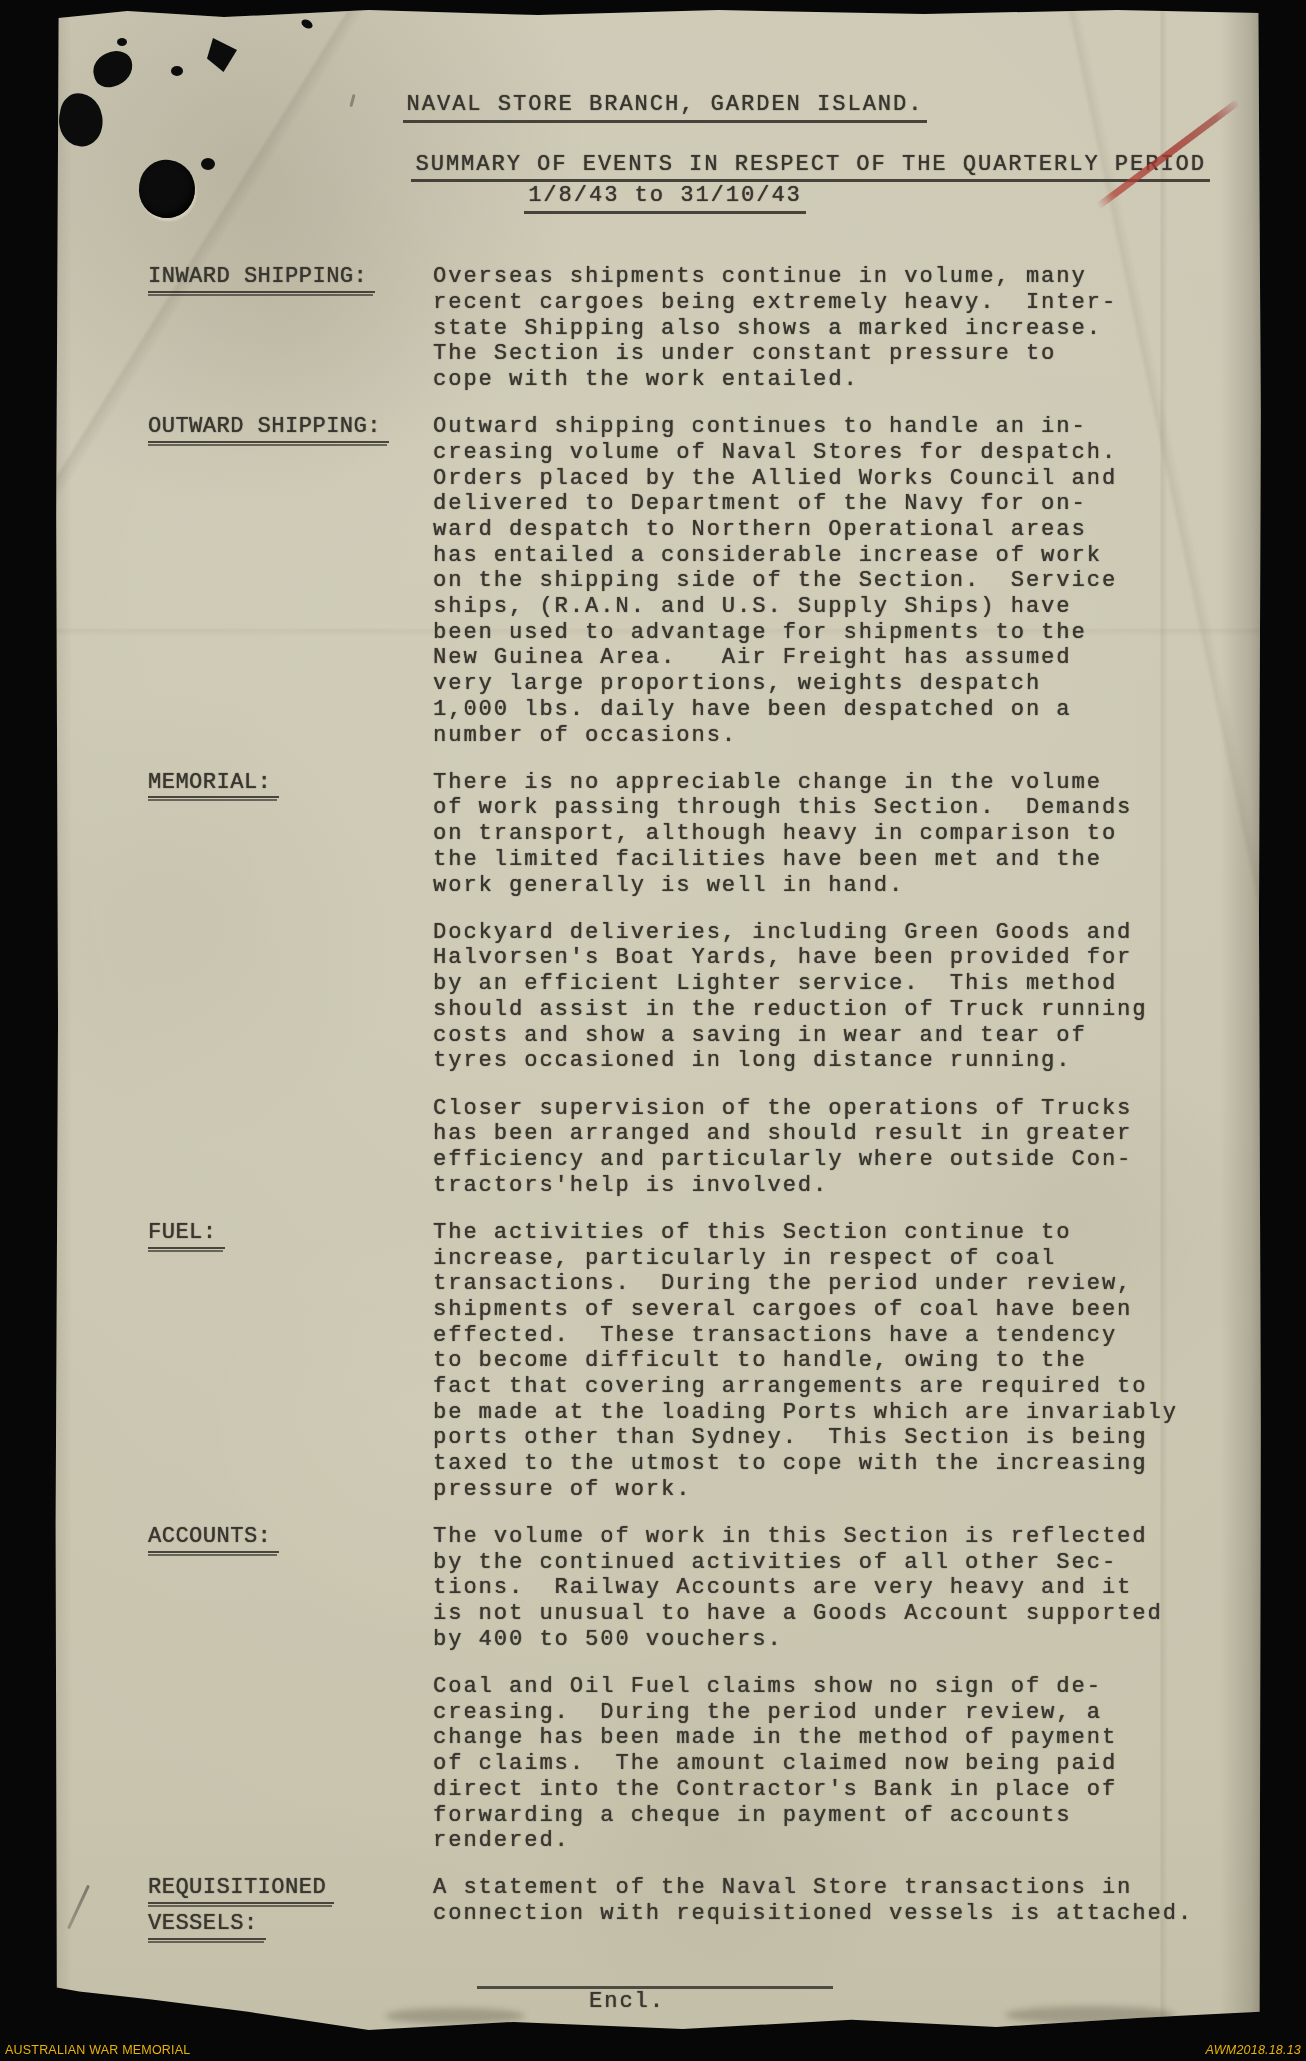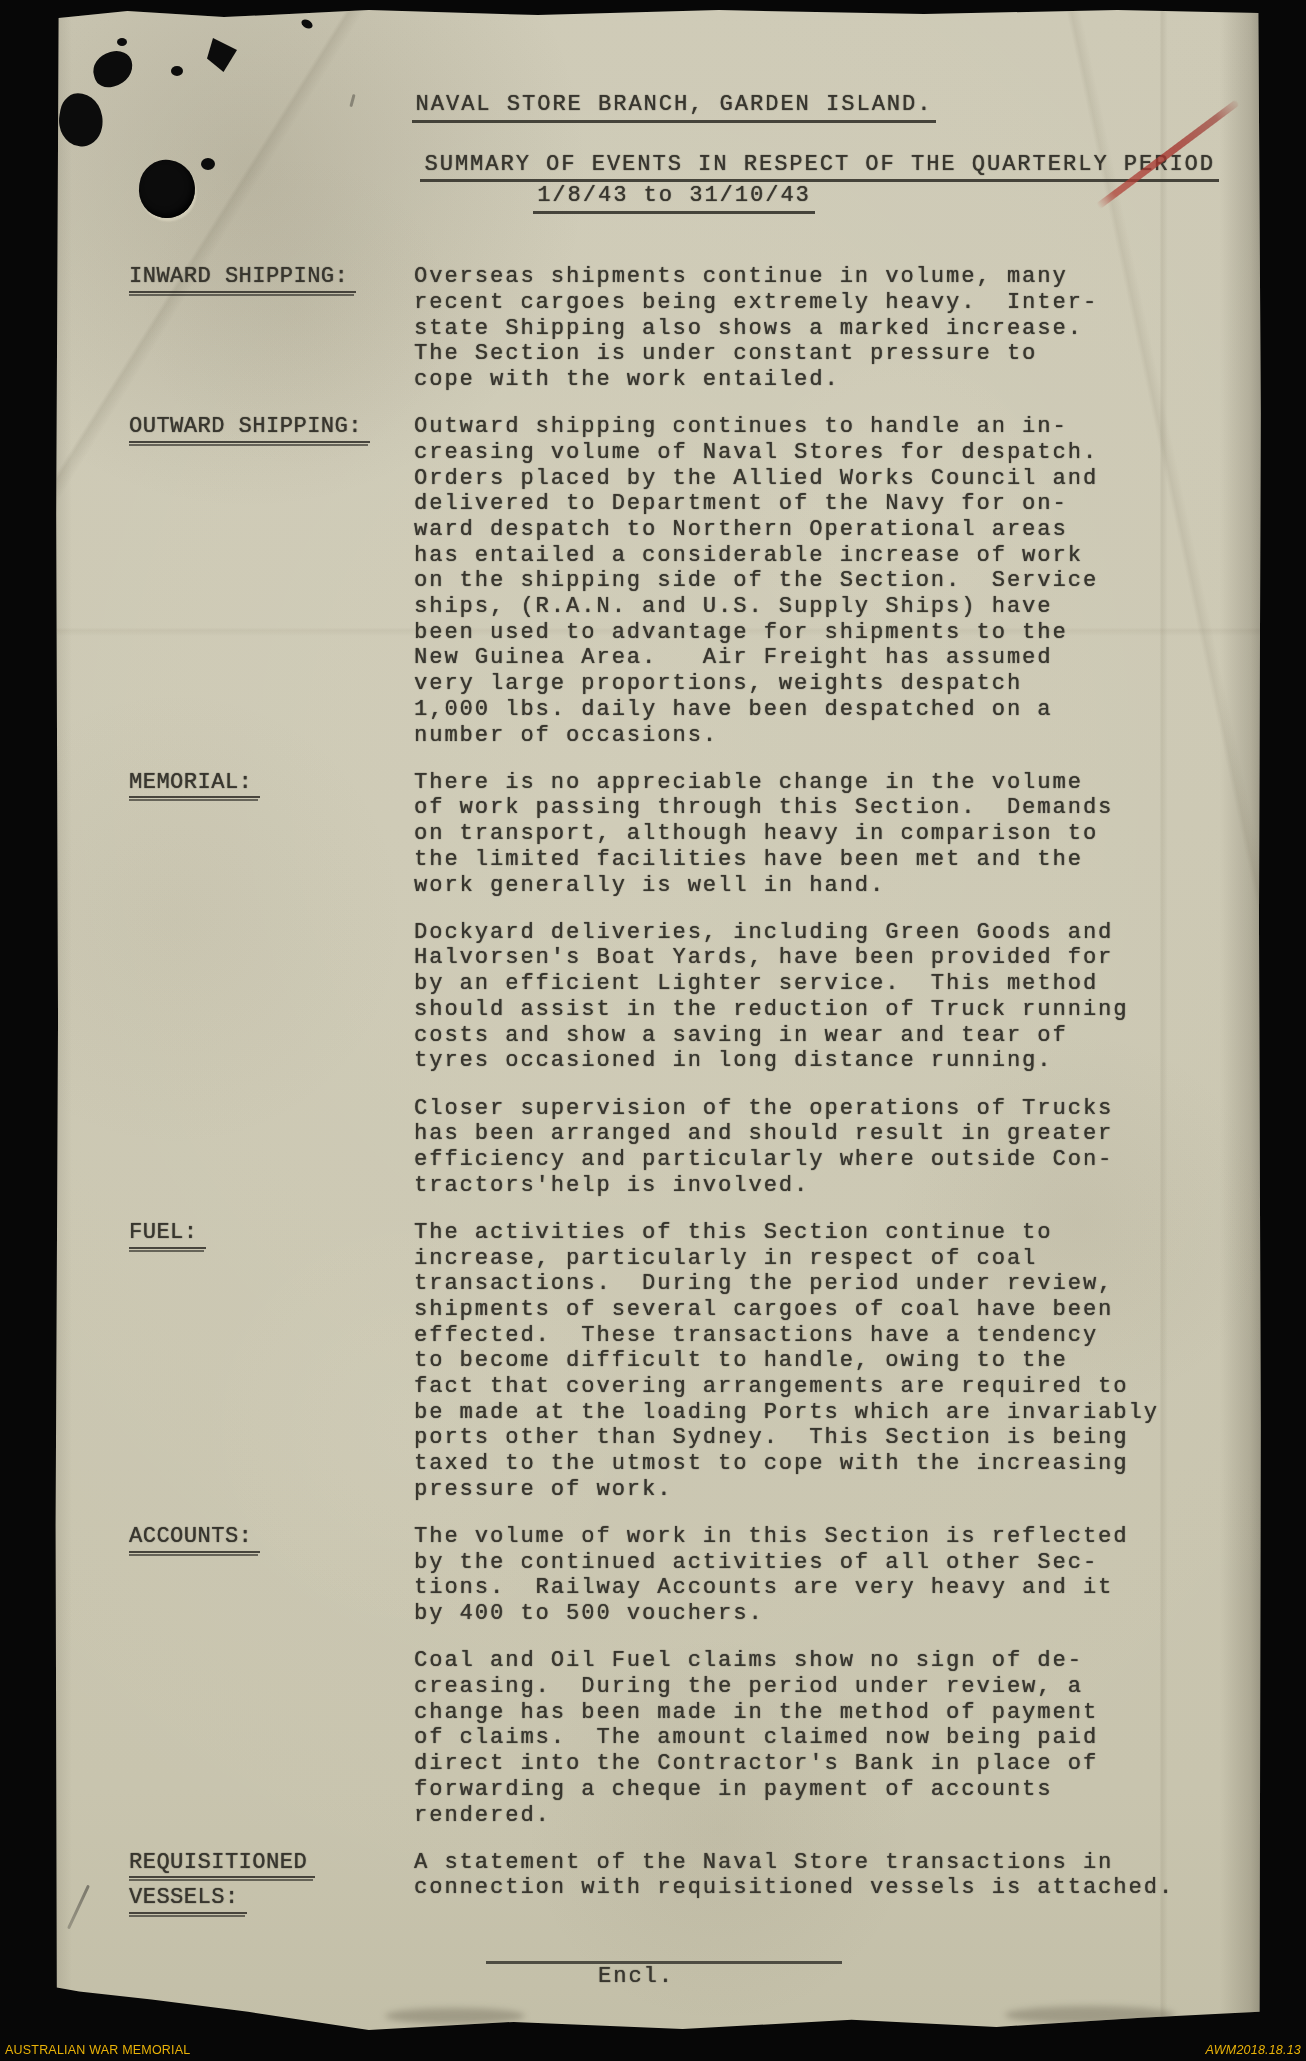--- a/index.html
+++ b/index.html
@@ -32,32 +32,32 @@
       radial-gradient(circle at 20% 15%, rgba(120,110,85,.06), transparent 8%),
       radial-gradient(circle at 70% 25%, rgba(255,250,230,.08), transparent 10%),
       radial-gradient(circle at 85% 60%, rgba(110,100,78,.07), transparent 12%),
       radial-gradient(circle at 30% 70%, rgba(255,250,230,.06), transparent 14%),
       radial-gradient(circle at 55% 90%, rgba(110,100,78,.08), transparent 10%),
       radial-gradient(circle at 10% 45%, rgba(110,100,78,.05), transparent 15%),
       radial-gradient(circle at 16% 8%, rgba(90,82,62,.18), transparent 16%);
   }
   
   .content{
-    position:absolute;left:74px;top:0;width:1090px;padding-top:84px;z-index:2;
+    position:absolute;left:65px;top:0;width:1090px;padding-top:84px;z-index:2;
     color:rgba(55,53,46,.94);
     font-size:22px;line-height:25.7px;letter-spacing:2px;
     text-shadow:0 0 1.1px rgba(52,50,44,.85), .4px .4px .7px rgba(52,50,44,.45);
   }
   .hline{white-space:pre;}
   .doc-title{text-align:center;}
   .doc-subtitle{text-align:right;margin-top:29px;}
   .doc-period{text-align:center;margin-top:1px;}
   .u-heavy{display:inline-block;border-bottom:3.5px solid rgba(45,43,37,.85);padding:0 4px 2px 4px;}
   .sections{margin-top:50px;}
-  .section-row{display:flex;}
+  .section-row{display:flex;margin-left:28px;}
   .label-col{width:285px;flex:0 0 285px;}
   .lbl-line{margin-bottom:7px;white-space:pre;letter-spacing:.5px;}
   .u-dbl{display:inline-block;position:relative;border-bottom:2.5px solid rgba(48,46,40,.85);padding:0 8px 1px 0;}
   .u-dbl::after{content:"";position:absolute;left:0;right:2px;bottom:-5px;height:2px;background:rgba(48,46,40,.65);}
   .body-col{flex:1;}
   .para{margin-bottom:21.5px;}
   .line{white-space:pre;}
   .encl-block{margin-top:38px;width:356px;margin-left:357px;text-align:center;}
   .encl-rule{height:0;border-top:3.5px solid rgba(48,46,40,.8);}
   .encl-label{white-space:pre;transform:translateX(-28px);}
@@ -193,20 +193,21 @@
         </div>
         <div class="section-row">
           <div class="label-col">
             <div class="lbl-line"><span class="u-dbl">ACCOUNTS:</span></div>
           </div>
           <div class="body-col">
             <div class="para">
               <div class="line">The volume of work in this Section is reflected</div>
               <div class="line">by the continued activities of all other Sec-</div>
               <div class="line">tions.  Railway Accounts are very heavy and it</div>
+              <div class="line">is not unusual to have a Goods Account supported</div>
               <div class="line">by 400 to 500 vouchers.</div>
             </div>
             <div class="para">
               <div class="line">Coal and Oil Fuel claims show no sign of de-</div>
               <div class="line">creasing.  During the period under review, a</div>
               <div class="line">change has been made in the method of payment</div>
               <div class="line">of claims.  The amount claimed now being paid</div>
               <div class="line">direct into the Contractor's Bank in place of</div>
               <div class="line">forwarding a cheque in payment of accounts</div>
               <div class="line">rendered.</div>

